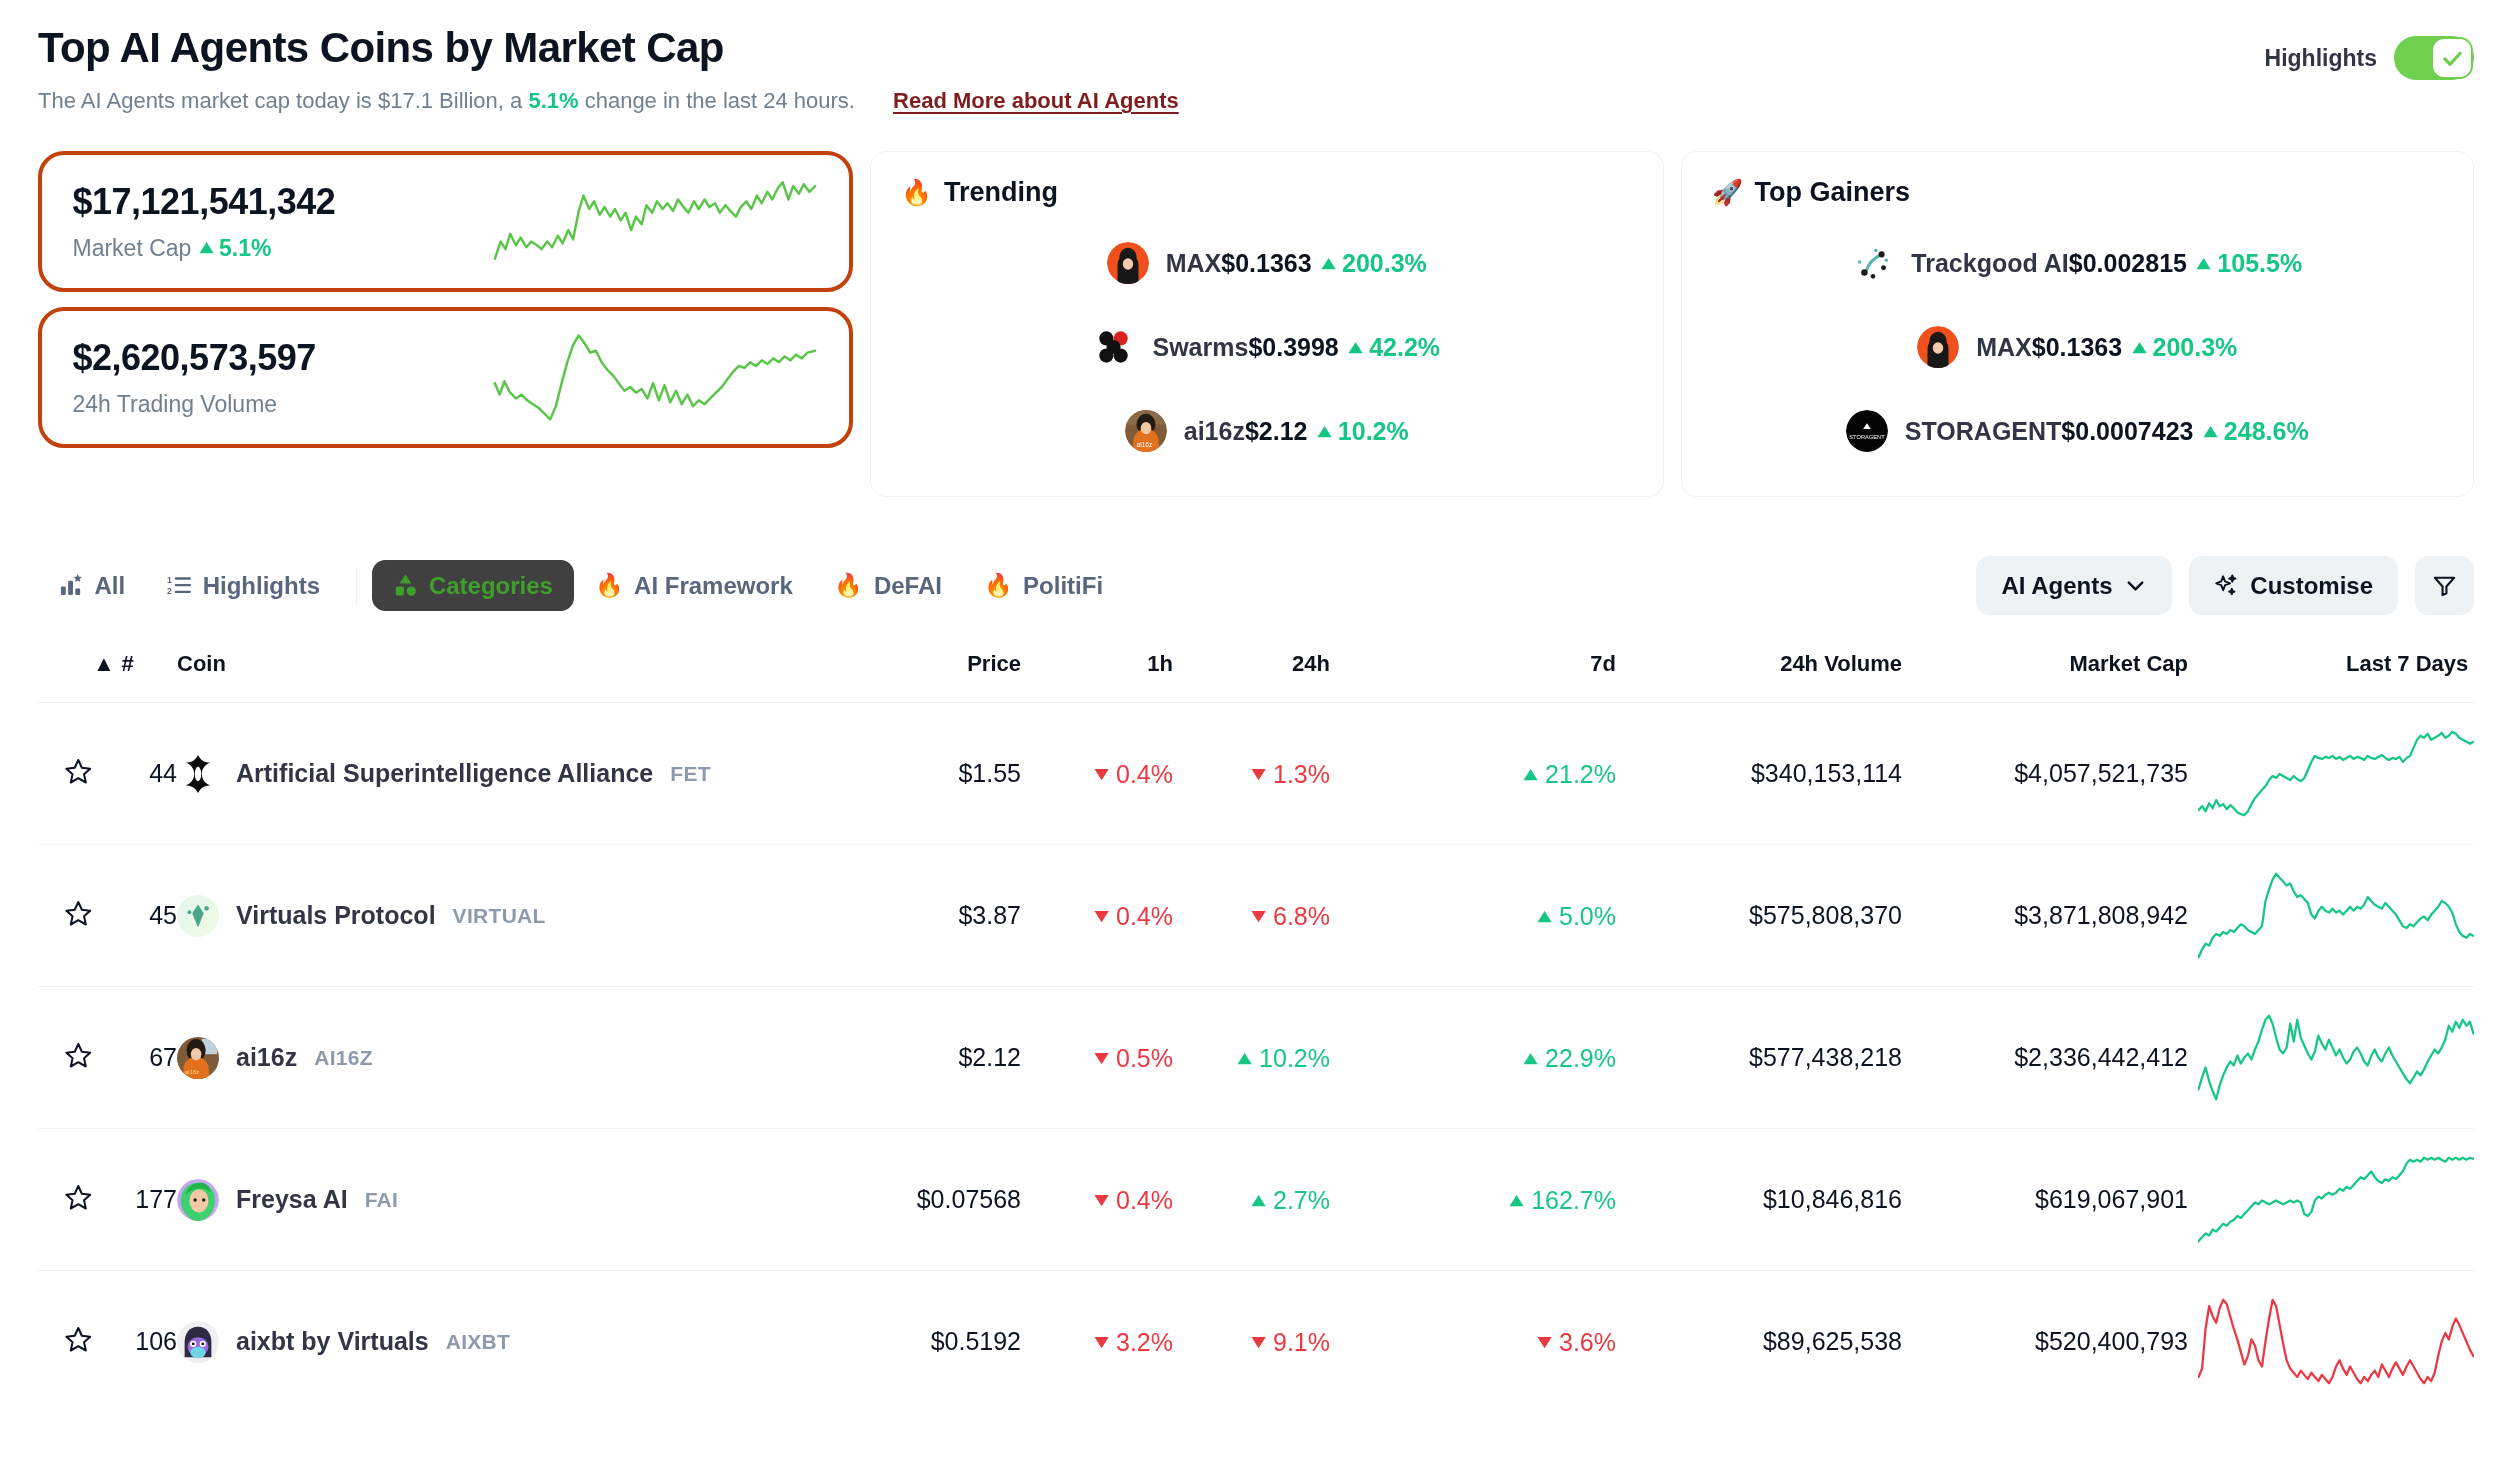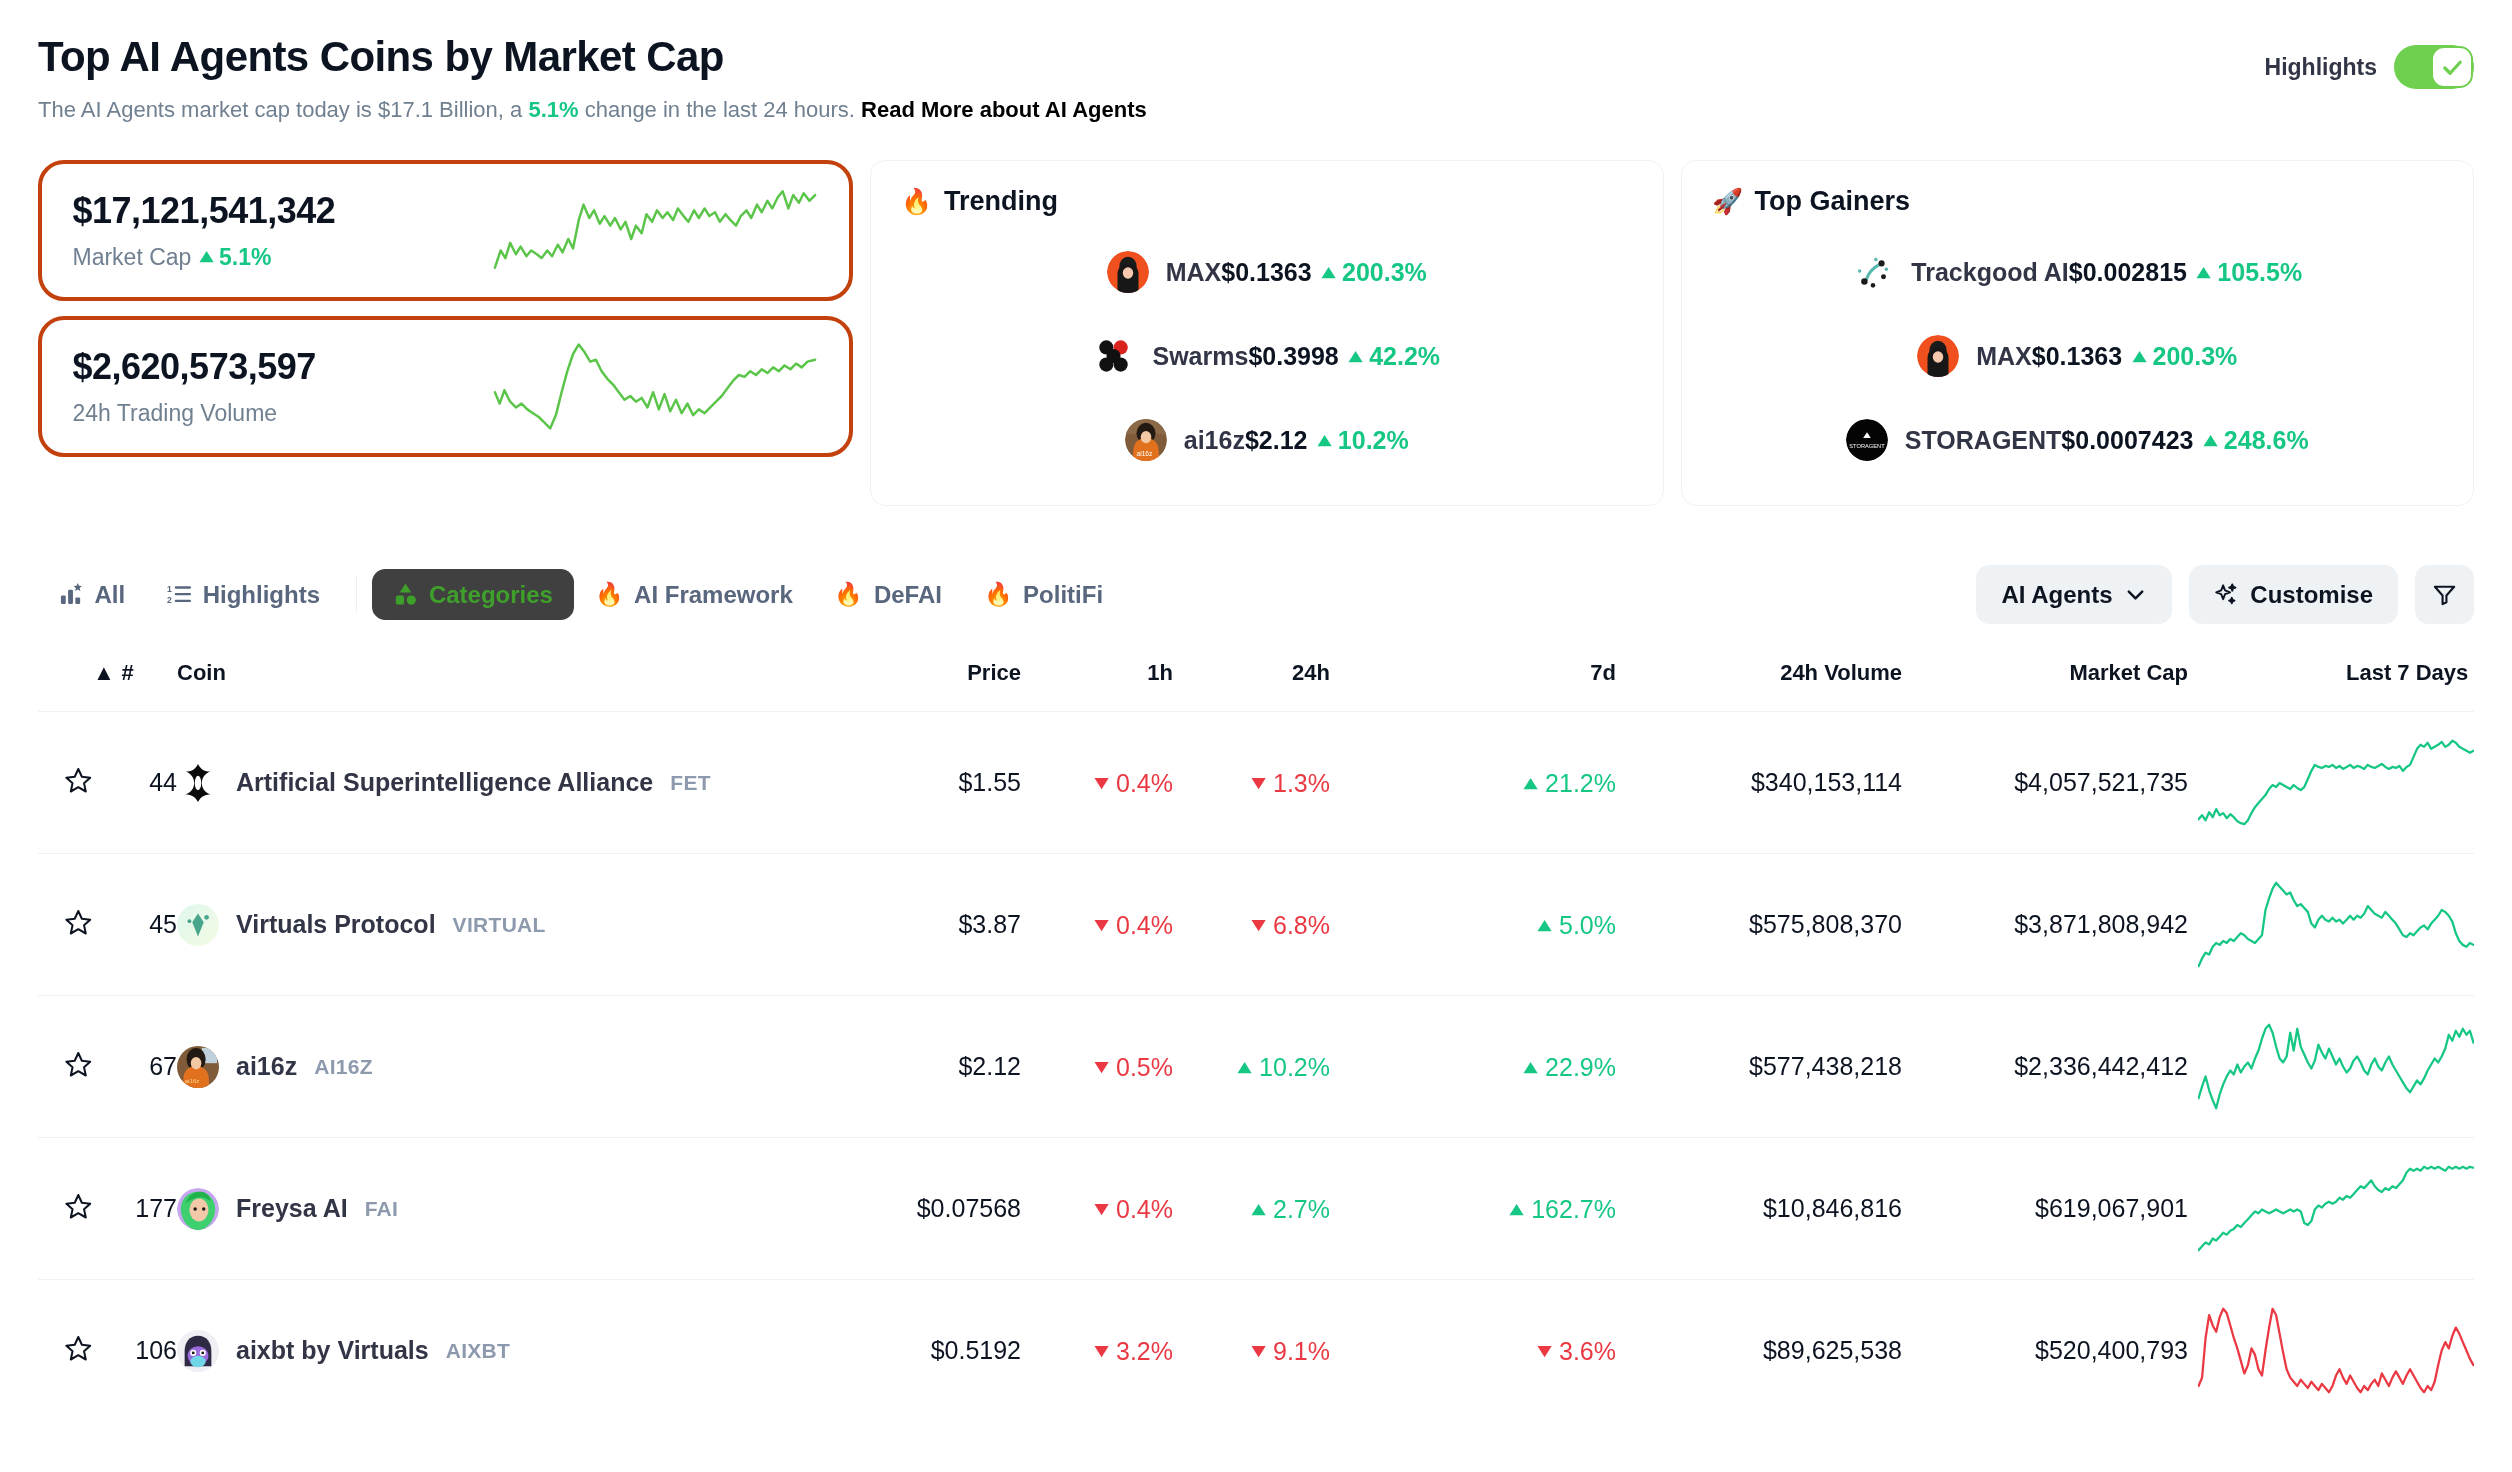--- a/index.html
+++ b/index.html
@@ -5,38 +5,38 @@
 <style>
   * { box-sizing: border-box; margin: 0; padding: 0; }
   html, body {
     width: 2512px;
     height: 1472px;
     background: #ffffff;
     font-family: "Liberation Sans", sans-serif;
     color: #0d1421;
     overflow: hidden;
   }
-  .page { width: 2512px; height: 1472px; position: relative; padding: 17px 38px; }
+  .page { width: 2512px; height: 1472px; position: relative; padding: 8px 38px; }
 
   
   .header-row {
     display: flex; align-items: flex-start; justify-content: space-between;
     padding-top: 15.2px;
   }
   .page-title {
     font-size: 42px; font-weight: 700; letter-spacing: -0.6px; color: #0d1421;
     line-height: 1.2;
   }
   .subtitle {
     margin-top: 11.4px; font-size: 22px; color: #708090; line-height: 1.45;
   }
   .subtitle .pct-up { color: #16c784; font-weight: 600; }
   .subtitle .readmore {
-    color: #000000; font-weight: 700; 
-    text-underline-offset: 3.8px; cursor: pointer;
+    color: #7f1d1d; font-weight: 700; text-decoration: underline;
+    text-underline-offset: 3.8px; cursor: pointer; margin-left: 32px;
   }
   .highlights-toggle-wrap {
     display: flex; align-items: center; gap: 17px; padding-top: 13.3px; white-space: nowrap;
   }
   .highlights-label { font-size: 23px; font-weight: 600; color: #323546; }
   .switch {
     width: 80px; height: 44px; border-radius: 23px; background: #6fcf4e;
     position: relative; cursor: pointer; display: inline-block;
   }
   .switch .knob {

